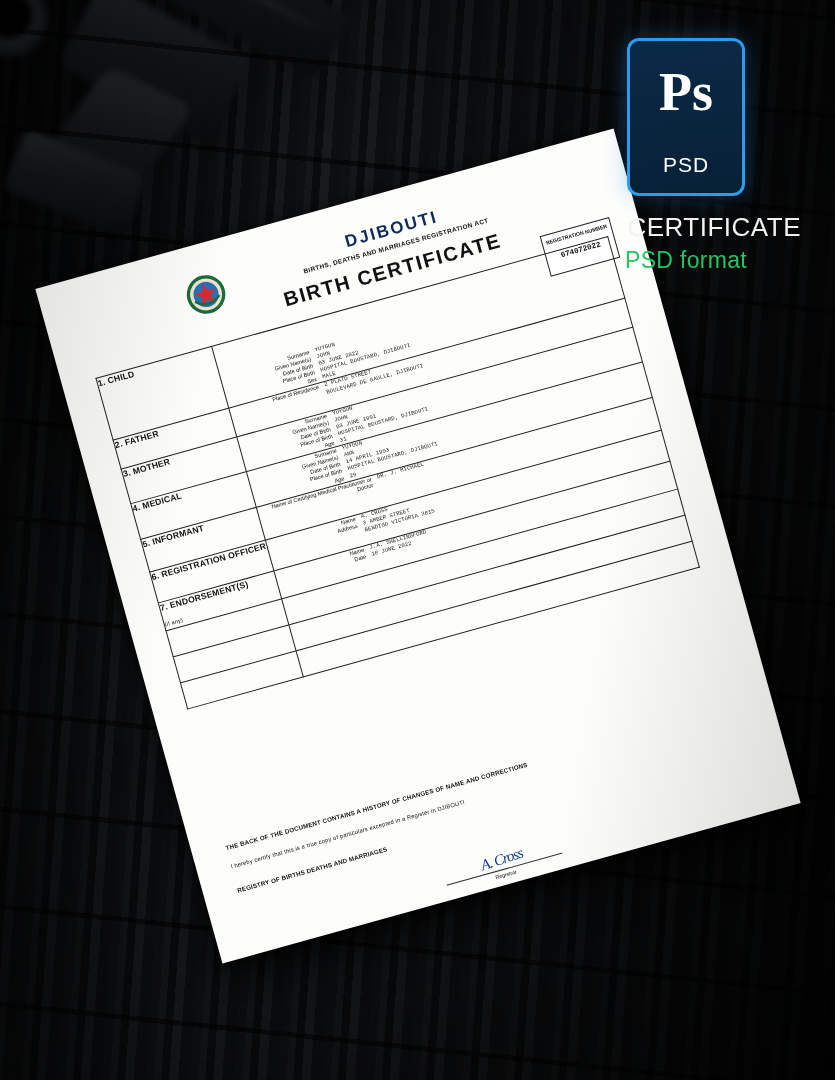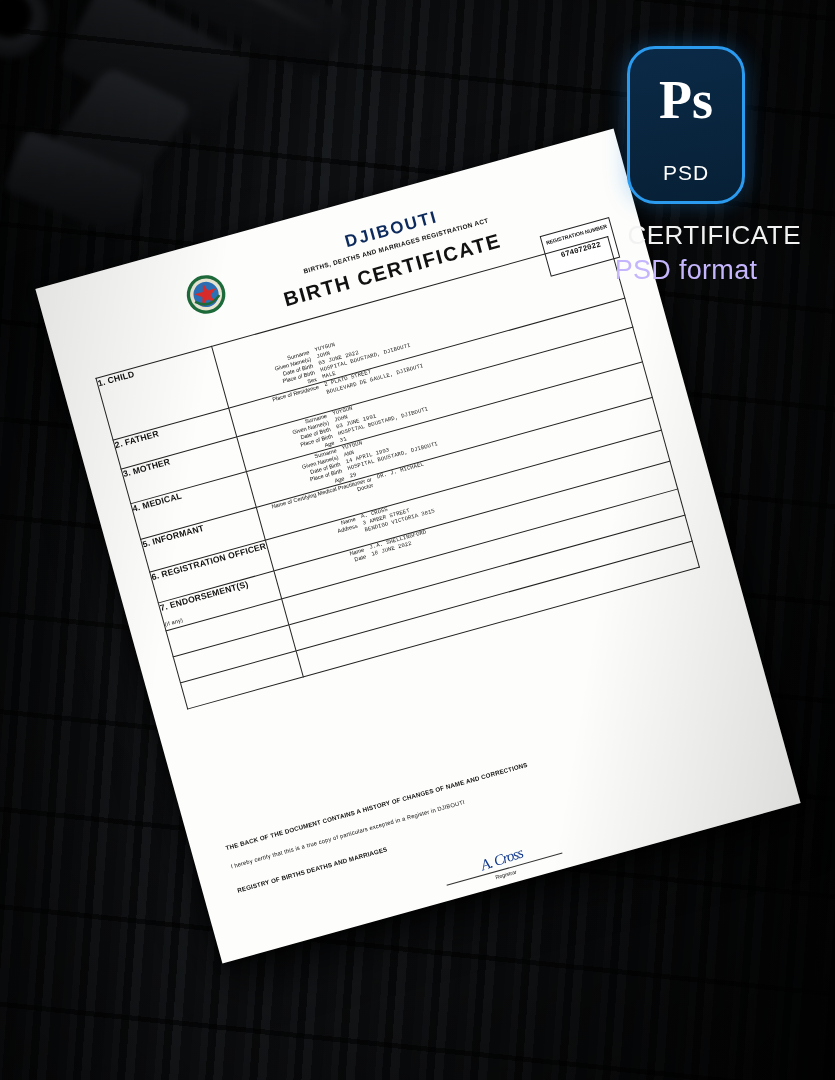--- a/index.html
+++ b/index.html
@@ -109,22 +109,22 @@
     position: absolute;
     right: 34px;
     top: 38px;
     width: 230px;
     text-align: center;
     z-index: 6;
   }
   #psd-icon {
     width: 112px;
     height: 152px;
-    margin: 8px auto;
-    border-radius: 28px;
+    margin: 0 auto;
+    border-radius: 12px;
     background: linear-gradient(170deg, #0b2a47 0%, #072036 100%);
     border: 3px solid #2b9bf0;
     box-shadow: 0 0 22px rgba(30,140,235,0.35);
     position: relative;
   }
   #psd-ps {
     position: absolute;
     left: 0; right: 0; top: 20px;
     font-family: "Liberation Serif", serif;
     font-size: 54px;
@@ -141,22 +141,22 @@
   }
   #psd-title {
     margin-top: 16px;
     font-size: 26px;
     color: #f2f2f2;
     letter-spacing: 0.5px;
     text-align: right;
   }
   #psd-sub {
     margin-top: 4px;
-    font-size: 27px;
-    color: #c4b5fd;
+    font-size: 23px;
+    color: #22c55e;
     letter-spacing: 0.3px;
   }
 
   
   #sheet-wrap {
     position: absolute;
     left: 118px;
     top: 196px;
     width: 600px;
     height: 700px;

